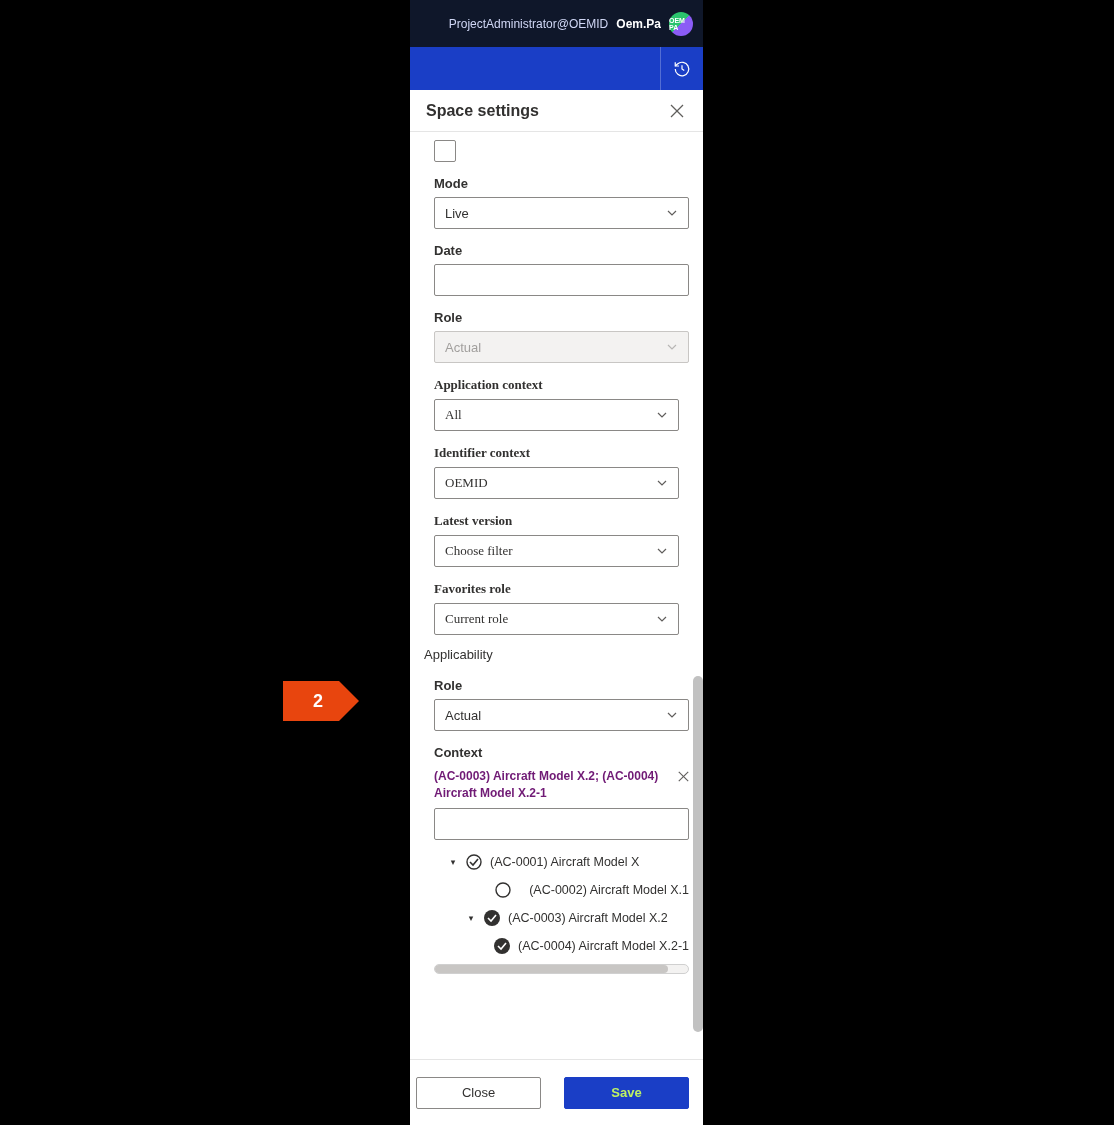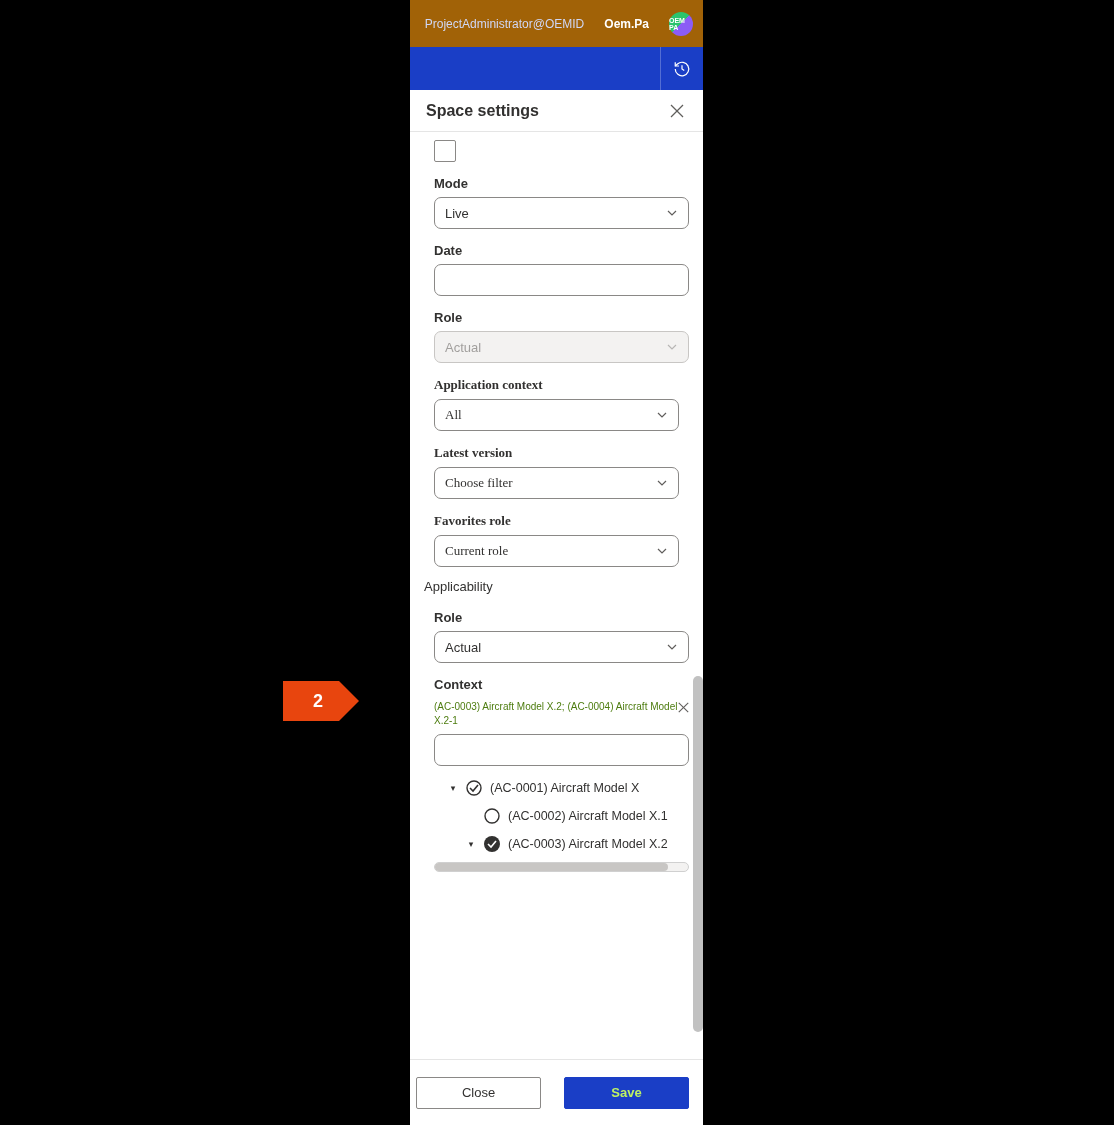--- a/index.html
+++ b/index.html
@@ -15,27 +15,27 @@
       position: absolute;
       left: 410px;
       top: 0;
       width: 293px;
       height: 1125px;
       background: #fff;
       display: flex;
       flex-direction: column;
     }
     .top-bar {
-      background: #a16207;
+      background: #0f172a;
       height: 47px;
       display: flex;
       align-items: center;
       justify-content: flex-end;
       padding: 0 10px;
-      gap: 20px;
+      gap: 8px;
       color: #fff;
       font-size: 12px;
     }
     .top-email { color: #d0d7f5; }
     .top-user { font-weight: 600; }
     .avatar {
       width: 24px; height: 24px; border-radius: 50%;
       background: linear-gradient(135deg, #2bc46d 50%, #8b5cf6 50%);
       display: flex; align-items: center; justify-content: center;
       font-size: 7px; color: #fff; font-weight: 600;
@@ -93,21 +93,21 @@
       margin-bottom: 6px; display: block;
     }
     .section-heading {
       font-size: 13px; font-weight: 400; color: #323130;
       padding: 12px 14px 2px 14px;
     }
     .select, .text-input {
       width: 100%;
       height: 32px;
       border: 1px solid #8a8886;
-      border-radius: 7px;
+      border-radius: 2px;
       background: #fff;
       padding: 0 10px;
       font-size: 13px;
       color: #323130;
       display: flex;
       align-items: center;
       justify-content: space-between;
       cursor: pointer;
     }
     .select.disabled {
@@ -116,25 +116,26 @@
       border-color: #c8c6c4;
       cursor: not-allowed;
     }
     .select.disabled .chev { opacity: 0.4; }
     .text-input { cursor: text; }
     .chev {
       width: 12px; height: 12px;
       flex-shrink: 0;
     }
     .context-selected {
-      font-size: 10px;
-      color: #4d7c0f;
+      font-size: 12px;
+      color: #701a75;
       padding: 2px 0 6px 0;
       position: relative;
       line-height: 1.4;
+      font-weight: bold;
     }
     .context-clear {
       position: absolute; right: 0; top: 4px;
       cursor: pointer; color: #605e5c;
     }
     .tree {
       margin-top: 8px;
       font-size: 12.5px;
       color: #323130;
     }
@@ -320,20 +321,29 @@
         <div class="field-group">
           <label class="field-label">Application context</label>
           <div class="select">
             <span>All</span>
             <svg class="chev" viewBox="0 0 12 12" stroke="#605e5c" stroke-width="1.2" fill="none">
                 <polyline points="2 4 6 8 10 4"></polyline>
               </svg>
           </div>
         </div>
 
+        <div class="field-group">
+          <label class="field-label">Identifier context</label>
+          <div class="select">
+            <span>OEMID</span>
+            <svg class="chev" viewBox="0 0 12 12" stroke="#605e5c" stroke-width="1.2" fill="none">
+                <polyline points="2 4 6 8 10 4"></polyline>
+              </svg>
+          </div>
+        </div>
 
         <div class="field-group">
           <label class="field-label">Latest version</label>
           <div class="select">
             <span>Choose filter</span>
             <svg class="chev" viewBox="0 0 12 12" stroke="#605e5c" stroke-width="1.2" fill="none">
                 <polyline points="2 4 6 8 10 4"></polyline>
               </svg>
           </div>
         </div>
@@ -379,35 +389,43 @@
 
           <div class="tree" id="context-tree">
               <div class="tree-row" style="padding-left: 14px;">
                 <span class="tree-toggle">▾</span>
                 <svg class="tree-check" viewBox="0 0 16 16">
                   <circle cx="8" cy="8" r="7" fill="none" stroke="#323130" stroke-width="1.4"></circle>
                   <polyline points="4 8 7 11 12 5" fill="none" stroke="#323130" stroke-width="1.6"></polyline>
                 </svg>
                 <span>(AC-0001) Aircraft Model X</span>
               </div>
-              <div class="tree-row" style="padding-left: 32px;">
+              <div class="tree-row" style="padding-left: 32px; justify-content: space-between;">
                 <span class="tree-toggle"></span>
                 <svg class="tree-check" viewBox="0 0 16 16">
                   <circle cx="8" cy="8" r="7" fill="none" stroke="#323130" stroke-width="1.4"></circle>
                 </svg>
                 <span>(AC-0002) Aircraft Model X.1</span>
               </div>
               <div class="tree-row" style="padding-left: 32px;">
                 <span class="tree-toggle">▾</span>
                 <svg class="tree-check" viewBox="0 0 16 16">
                   <circle cx="8" cy="8" r="8" fill="#323130"></circle>
                   <polyline points="4 8 7 11 12 5" fill="none" stroke="#fff" stroke-width="1.6"></polyline>
                 </svg>
                 <span>(AC-0003) Aircraft Model X.2</span>
               </div>
+              <div class="tree-row" style="padding-left: 50px;">
+                <span class="tree-toggle"></span>
+                <svg class="tree-check" viewBox="0 0 16 16">
+                  <circle cx="8" cy="8" r="8" fill="#323130"></circle>
+                  <polyline points="4 8 7 11 12 5" fill="none" stroke="#fff" stroke-width="1.6"></polyline>
+                </svg>
+                <span>(AC-0004) Aircraft Model X.2-1</span>
+              </div>
             </div>
           <div class="tree-hscroll"></div>
         </div>
       </div>
 
     </div>
   </div>
 
   <div class="panel-footer">
     <div class="btn btn-secondary">

